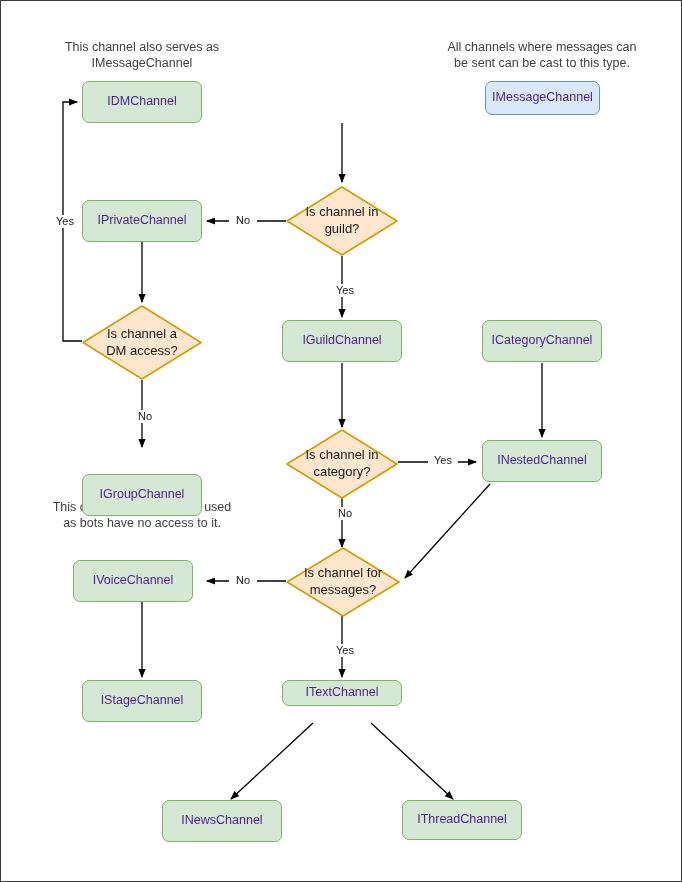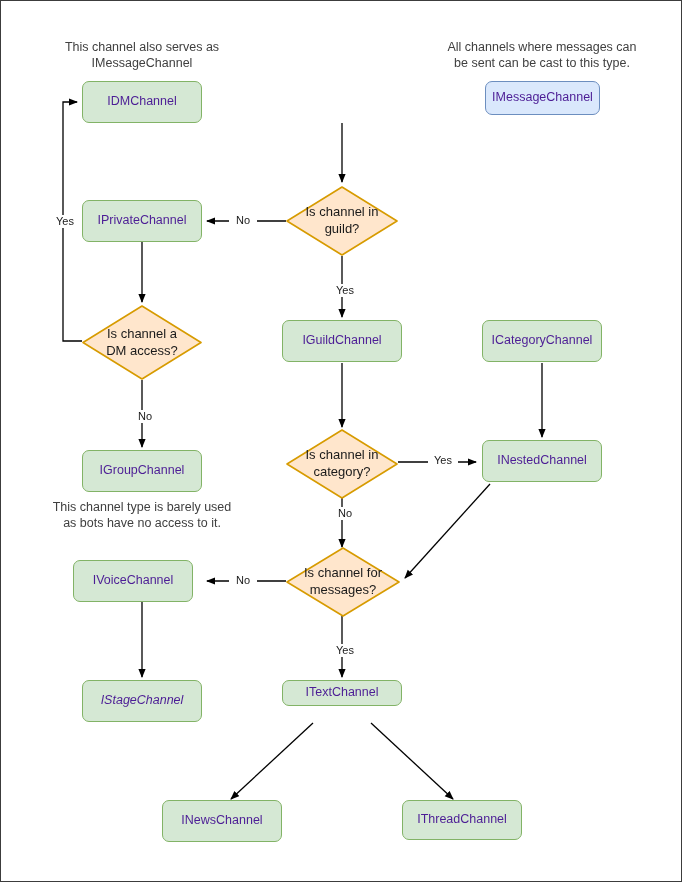--- a/index.html
+++ b/index.html
@@ -172,33 +172,33 @@
   </div>
 
   <div class="node green" style="left:281px; top:319px; width:120px; height:42px;">
     <span>IGuildChannel</span>
   </div>
 
   <div class="node green" style="left:481px; top:319px; width:120px; height:42px;">
     <span>ICategoryChannel</span>
   </div>
 
-  <div class="node green" style="left:81px; top:449px; width:120px; height:42px;">
+  <div class="node green" style="left:81px; top:473px; width:120px; height:42px;">
     <span>IGroupChannel</span>
   </div>
 
   <div class="node green" style="left:481px; top:439px; width:120px; height:42px;">
     <span>INestedChannel</span>
   </div>
 
   <div class="node green" style="left:72px; top:559px; width:120px; height:42px;">
     <span>IVoiceChannel</span>
   </div>
 
-  <div class="node green" style="left:81px; top:679px; width:120px; height:42px;font-style:italic;">
+  <div class="node green" style="left:81px; top:679px; width:120px; height:42px;">
     <span>IStageChannel</span>
   </div>
 
   <div class="node green" style="left:281px; top:679px; width:120px; height:26px;">
     <span>ITextChannel</span>
   </div>
 
   <div class="node green" style="left:161px; top:799px; width:120px; height:42px;">
     <span>INewsChannel</span>
   </div>

